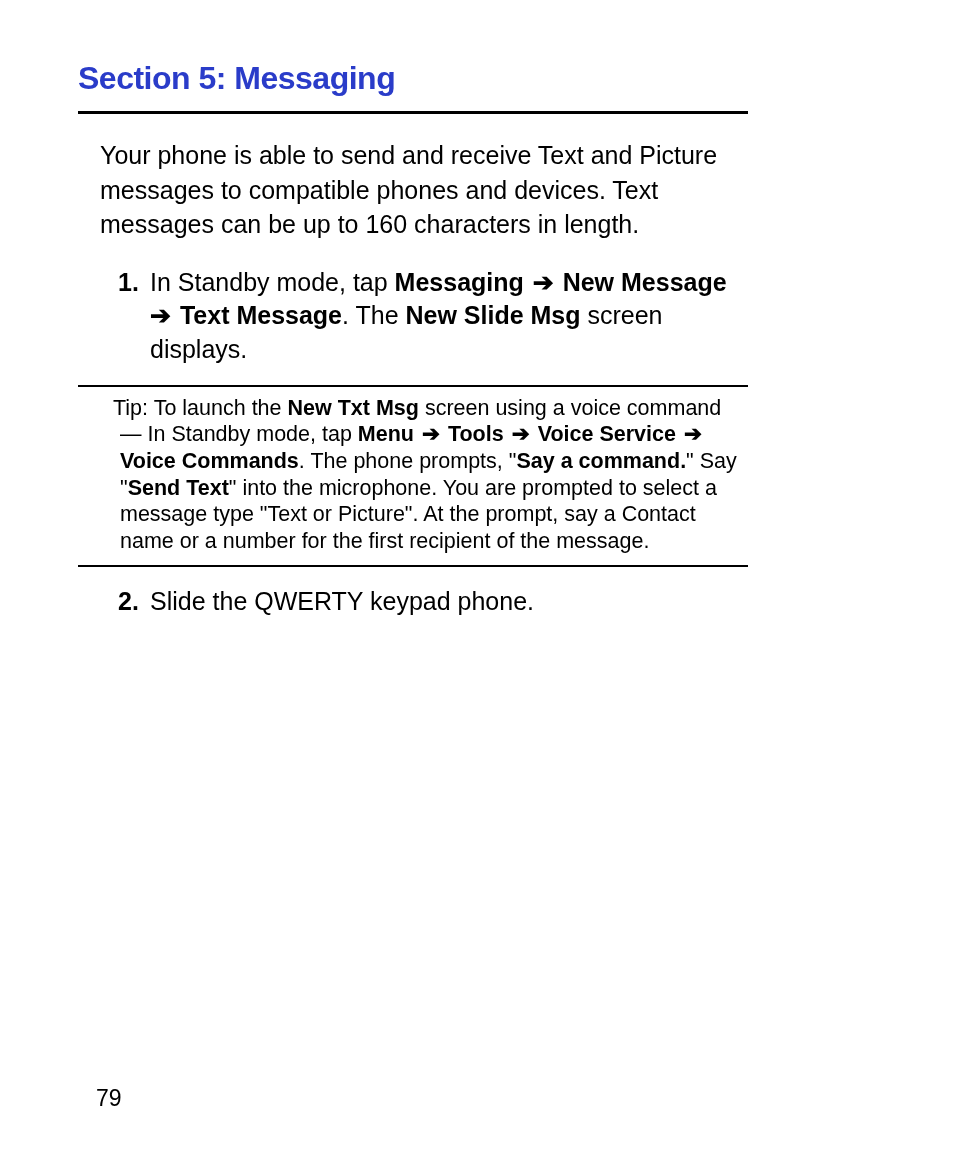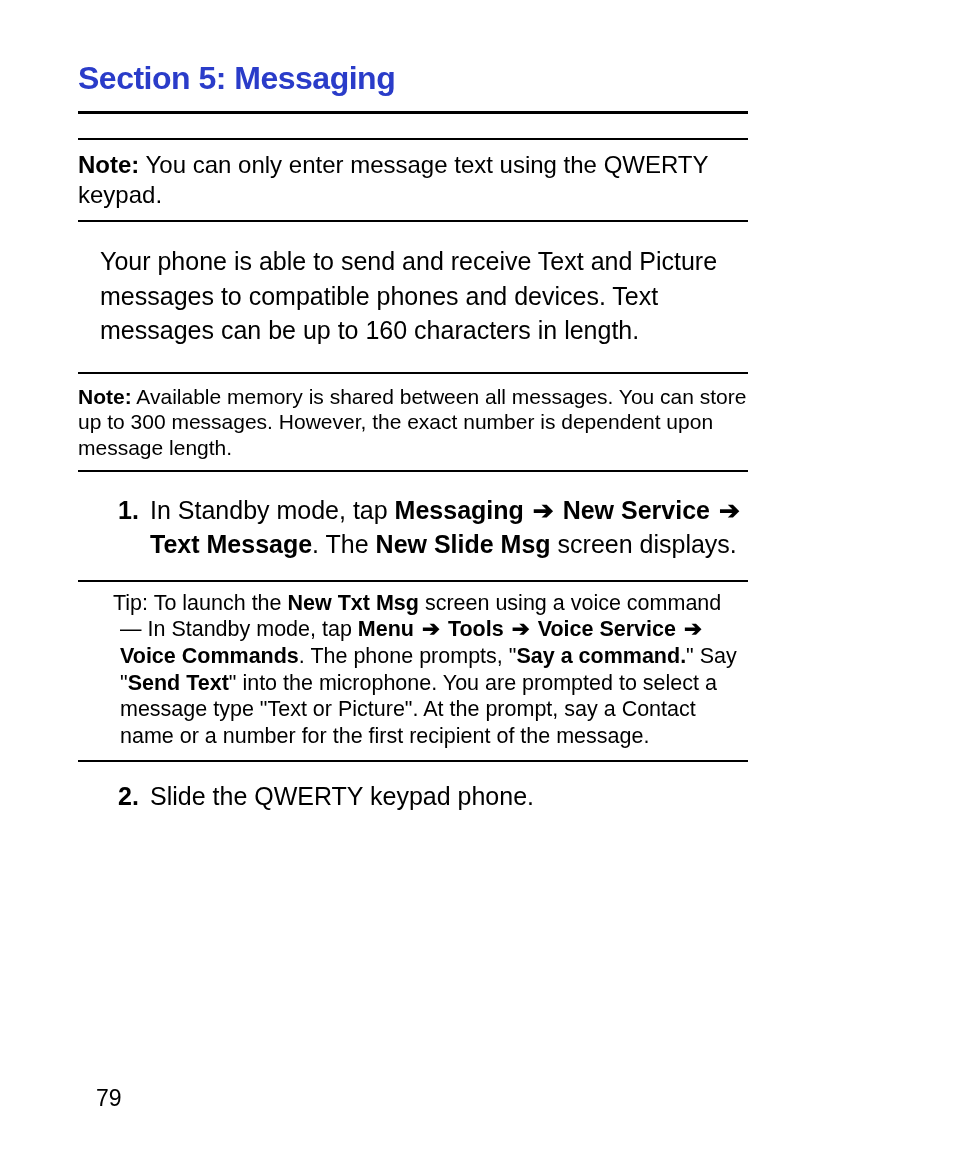--- a/index.html
+++ b/index.html
@@ -94,35 +94,29 @@
 </style>
 </head>
 <body>
 
 <div class="page">
 
   <h1 class="section-title">Section 5: Messaging</h1>
   <div class="rule-thick"></div>
 
 
-  <div class="note-box">
-    <span class="note-label">Note:</span><span> You can only enter message text using the QWERTY keypad.</span>
-  </div>
 
   <p class="body-text">Your phone is able to send and receive Text and Picture messages to compatible phones and devices. Text messages can be up to 160 characters in length.</p>
 
-  <div class="note-box small">
-    <span class="note-label">Note:</span><span> Available memory is shared between all messages. You can store up to 300 messages. However, the exact number is dependent upon message length.</span>
-  </div>
 
 
   <div class="ol-row">
     <div class="ol-num">1.</div>
     <div class="ol-body">
-      <span>In Standby mode, tap </span><span class="b">Messaging</span><span class="arrow"> ➔ </span><span class="b">New Service</span><span class="arrow"> ➔ </span><span class="b">Text Message</span><span>. The </span><span class="b">New Slide Msg</span><span> screen displays.</span>
+      <span>In Standby mode, tap </span><span class="b">Messaging</span><span class="arrow"> ➔ </span><span class="b">New Message</span><span class="arrow"> ➔ </span><span class="b">Text Message</span><span>. The </span><span class="b">New Slide Msg</span><span> screen displays.</span>
     </div>
   </div>
 
   <div class="tip-box">
     <span class="tip-first">
       <span class="tip-label">Tip:</span><span> To launch the </span><span class="b">New Txt Msg</span><span> screen using a voice command — In Standby mode, tap </span><span class="b">Menu</span><span class="arrow"> ➔ </span><span class="b">Tools</span><span class="arrow"> ➔ </span><span class="b">Voice Service</span><span class="arrow"> ➔ </span><span class="b">Voice Commands</span><span>. The phone prompts, "</span><span class="b">Say a command.</span><span>" Say "</span><span class="b">Send Text</span><span>" into the microphone. You are prompted to select a message type "Text or Picture". At the prompt, say a Contact name or a number for the first recipient of the message.</span>
     </span>
   </div>
 
   <div class="ol-row">

